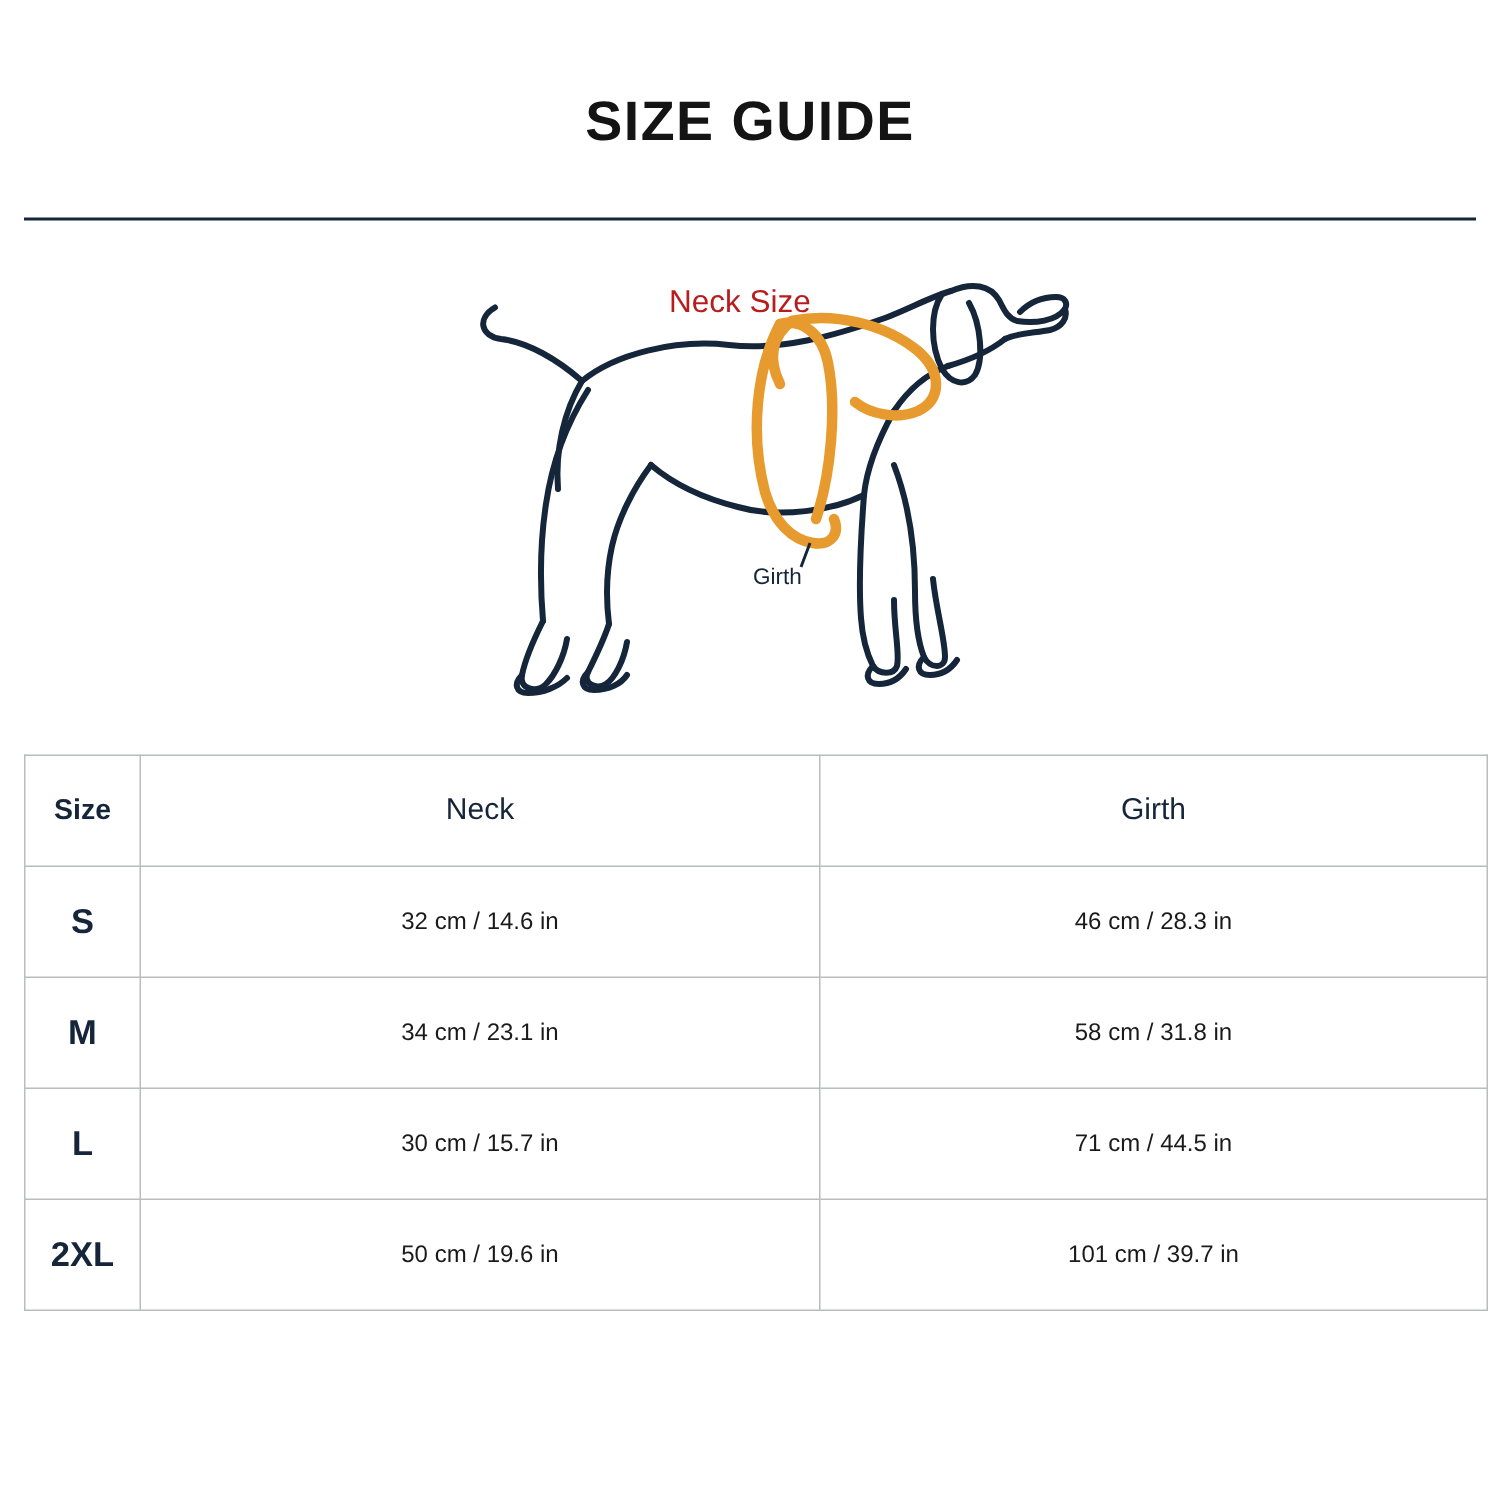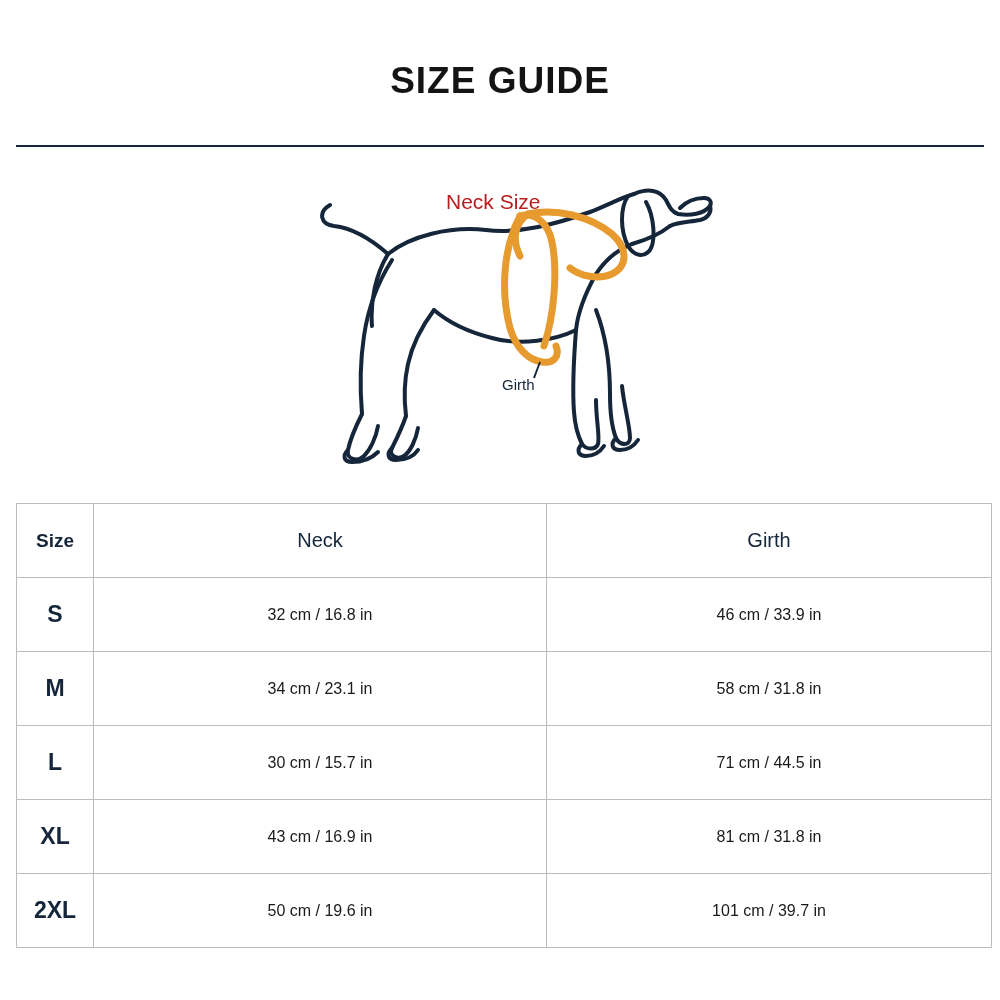--- a/index.html
+++ b/index.html
@@ -186,39 +186,34 @@
       <thead>
         <tr>
           <th class="col-size">Size</th>
           <th class="col-neck">Neck</th>
           <th class="col-girth">Girth</th>
         </tr>
       </thead>
       <tbody>
         <tr>
           <td class="size-cell">S</td>
-          <td class="val-cell">32 cm / 16.8 in</td>
-          <td class="val-cell">46 cm / 33.9 in</td>
+          <td class="val-cell">32 cm / 14.6 in</td>
+          <td class="val-cell">46 cm / 28.3 in</td>
         </tr>
         <tr>
           <td class="size-cell">M</td>
           <td class="val-cell">34 cm / 23.1 in</td>
           <td class="val-cell">58 cm / 31.8 in</td>
         </tr>
         <tr>
           <td class="size-cell">L</td>
           <td class="val-cell">30 cm / 15.7 in</td>
           <td class="val-cell">71 cm / 44.5 in</td>
         </tr>
         <tr>
-          <td class="size-cell">XL</td>
-          <td class="val-cell">43 cm / 16.9 in</td>
-          <td class="val-cell">81 cm / 31.8 in</td>
-        </tr>
-        <tr>
           <td class="size-cell">2XL</td>
           <td class="val-cell">50 cm / 19.6 in</td>
           <td class="val-cell">101 cm / 39.7 in</td>
         </tr>
       </tbody>
     </table>
   </div>
 
 </div>
 

